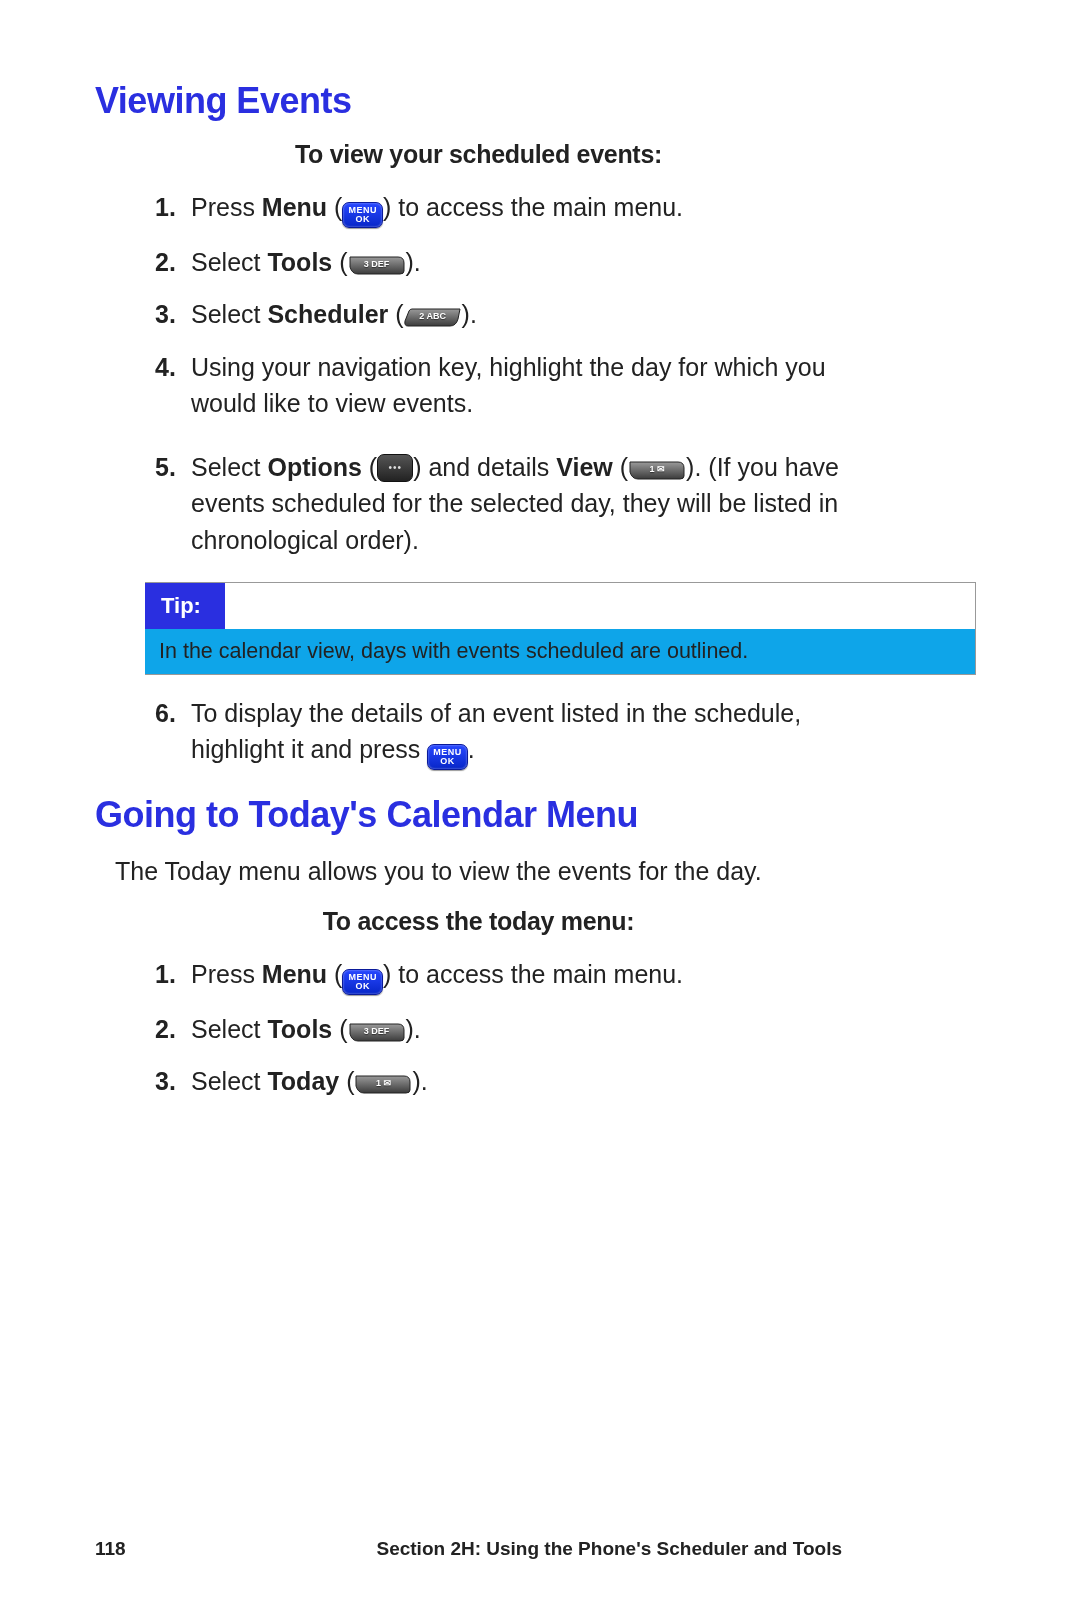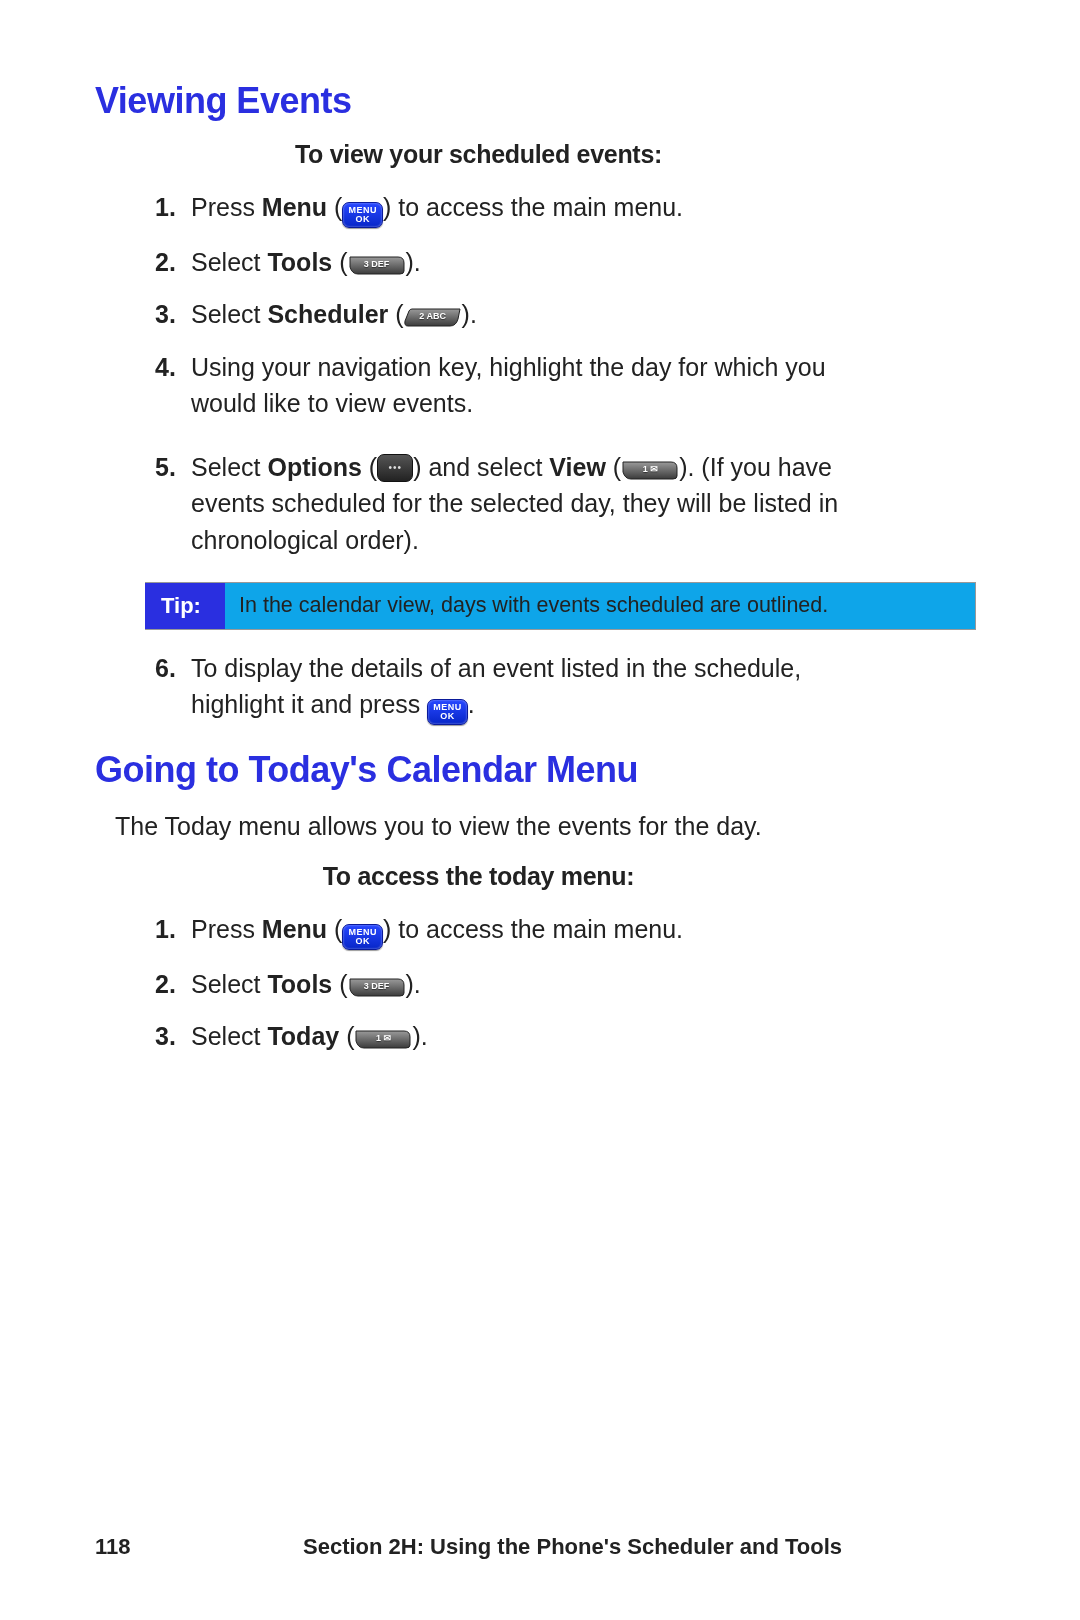--- a/index.html
+++ b/index.html
@@ -98,38 +98,39 @@
     letter-spacing:1px;
   }
 
   .tip-box {
     display:flex; align-items:stretch;
     margin: 14px 0 20px 50px;
     width: 830px;
     border:1px solid #999;
     border-left:none;
     font-size:22px;
+    flex-direction:column;
   }
   .tip-label{
     background:#2a2fe0; color:#fff; font-weight:700;
     padding:10px 14px 10px 16px; width:80px; box-sizing:border-box;
   }
   .tip-body{
     background:#0ea5e9; padding:10px 14px; flex:1;
     font-size:21.5px;
   }
 
   .intro {
     font-size:25px; margin:6px 0 18px 20px; line-height:1.4;
   }
 
   .footer{
     position:absolute; bottom:60px; left:95px; right:90px;
     display:flex; justify-content:space-between;
-    font-weight:700; font-size:22px;align-items:center;
+    font-weight:700; font-size:19px;align-items:center;
   }
 
   .sp { letter-spacing:-0.3px;text-align:center; }
 </style>
 </head>
 <body>
 
 <div class="page">
 
   <h2 class="section-title">Viewing Events</h2>
@@ -150,21 +151,21 @@
             <path d="M2 2 L50 2 Q56 2 56 8 L56 16 Q56 19 52 19 L10 19 Q4 19 2 12 Z" fill="url(#g1)" stroke="#222"></path>
           </svg><span class="kl">3 DEF</span></span><span>).</span>
     </li>
     <li>
       <span>Select </span><b>Scheduler</b><span> (</span><span class="btn-grey"><svg viewBox="0 0 58 20">
             <path d="M8 2 L56 2 L54 12 Q52 19 46 19 L4 19 Q0 19 1 14 L5 4 Q6 2 8 2 Z" fill="url(#g1)" stroke="#222"></path>
           </svg><span class="kl">2 ABC</span></span><span>).</span>
     </li>
     <li><span>Using your navigation key, highlight the day for which you would like to view events.</span></li>
     <li style="margin-top:28px">
-      <span>Select </span><b>Options</b><span> (</span><span class="btn-dark"></span><span>) and select </span><b>View</b><span> (</span><span class="btn-grey"><svg viewBox="0 0 58 20">
+      <span>Select </span><b>Options</b><span> (</span><span class="btn-dark"></span><span>) and details </span><b>View</b><span> (</span><span class="btn-grey"><svg viewBox="0 0 58 20">
             <path d="M2 2 L50 2 Q56 2 56 8 L56 16 Q56 19 52 19 L10 19 Q4 19 2 12 Z" fill="url(#g1)" stroke="#222"></path>
           </svg><span class="kl">1 ✉</span></span><span>). (If you have events scheduled for the selected day, they will be listed in chronological order).</span>
     </li>
   </ol>
 
   <div class="tip-box">
     <div class="tip-label">Tip:</div>
     <div class="tip-body">In the calendar view, days with events scheduled are outlined.</div>
   </div>
 

